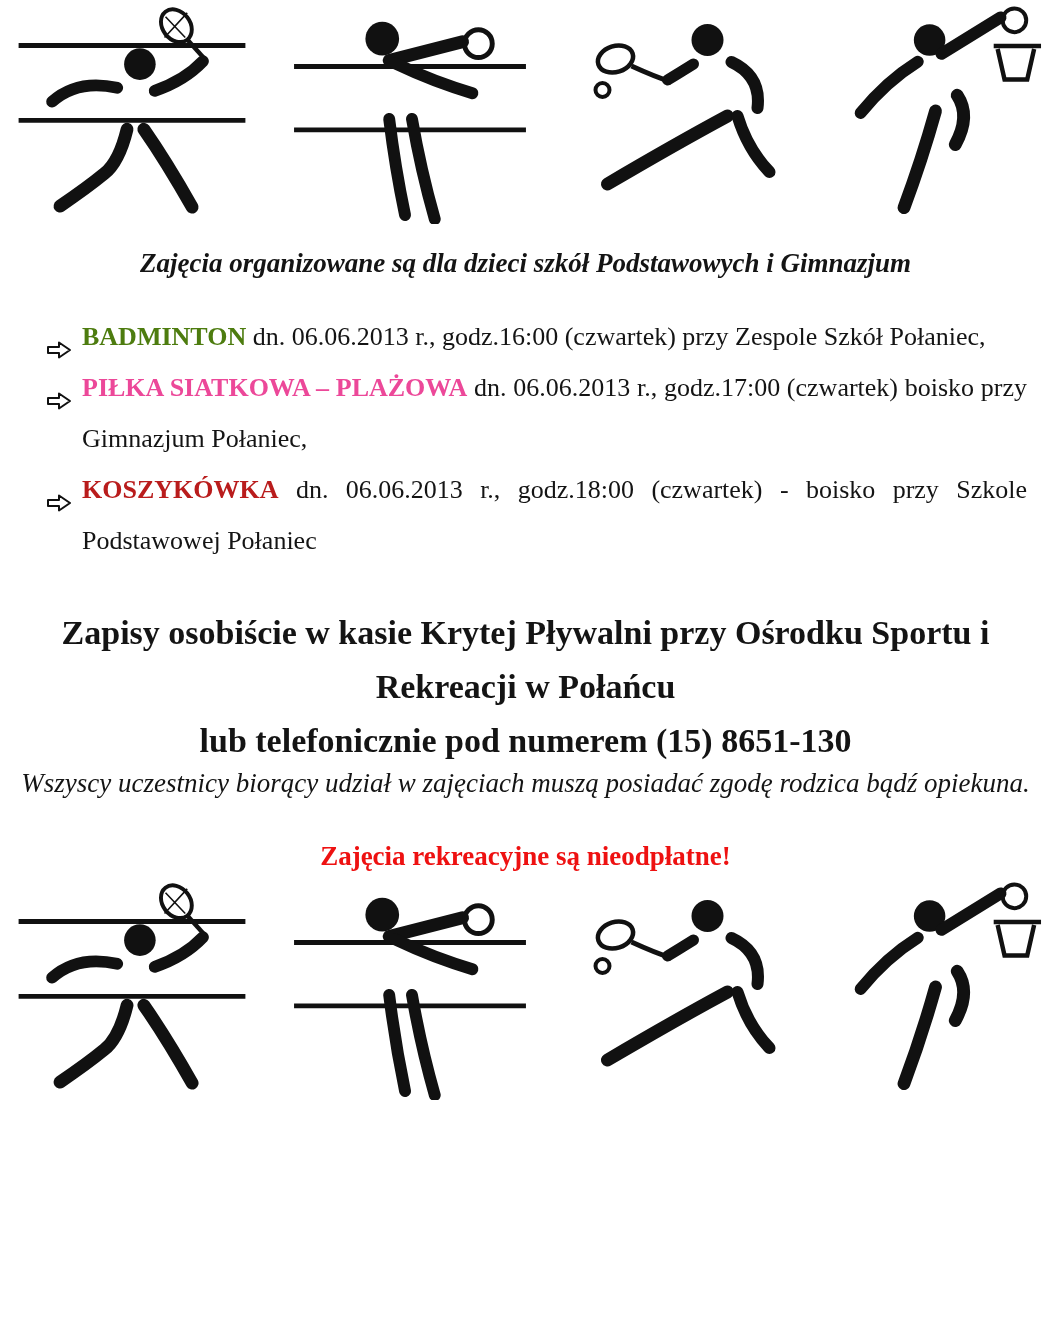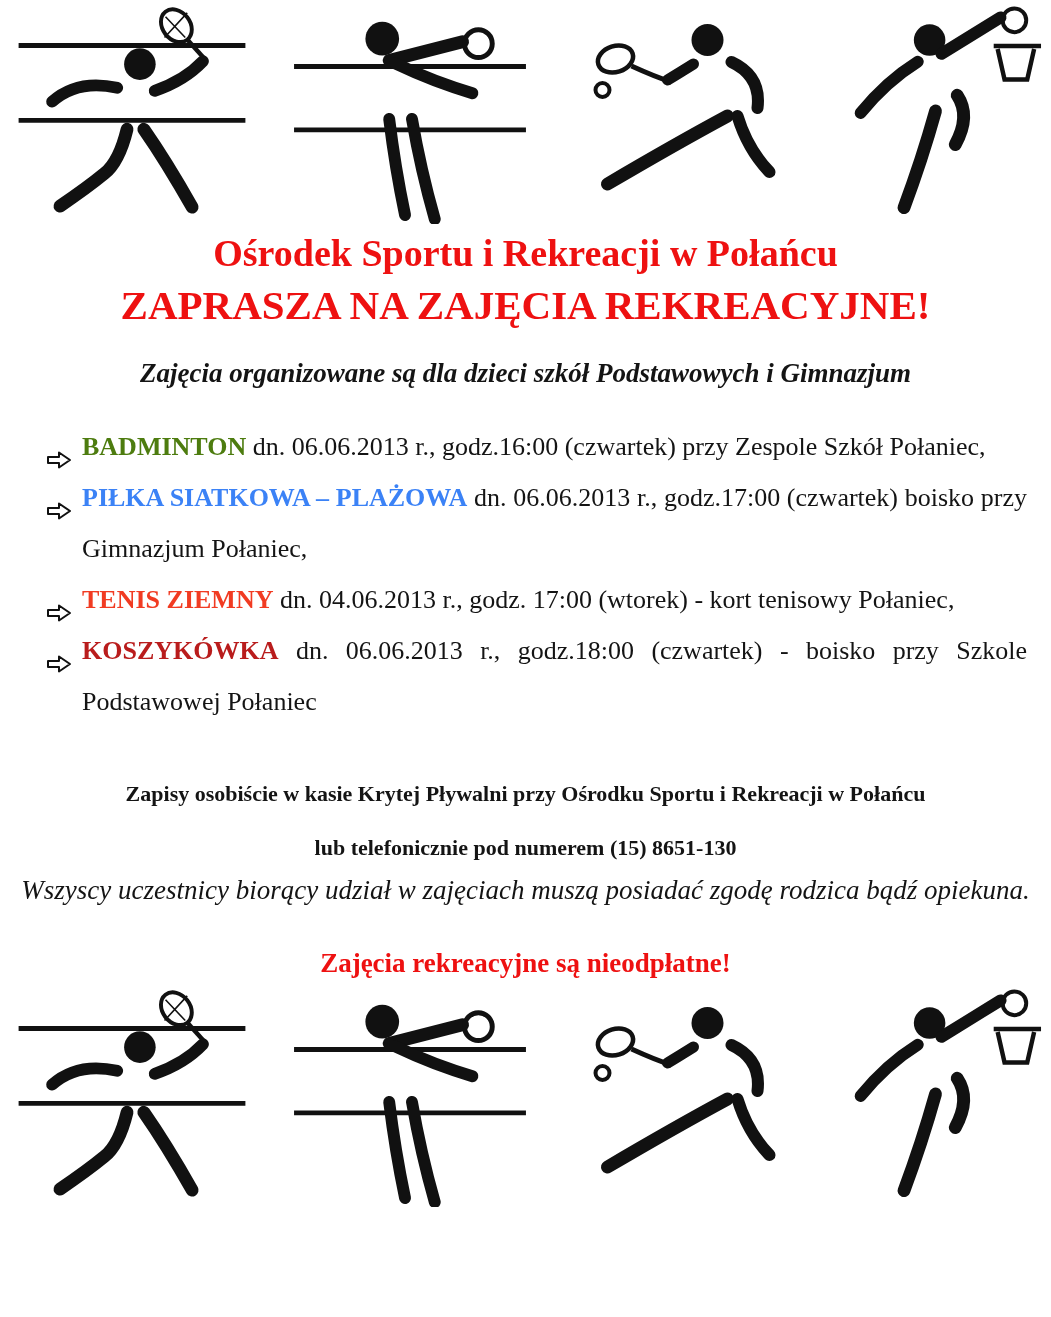--- a/index.html
+++ b/index.html
@@ -45,21 +45,21 @@
   .item {
     position:relative; padding-left:36px;
     font-size:26px; line-height:51px;
     text-align:justify;
   }
   .item .bullet { position:absolute; left:0; top:15px; }
   .sport { font-weight:bold; }
 
   .registration {
     margin-top:40px; text-align:center; font-weight:bold;
-    font-size:22px; line-height:54px;
+    font-size:34px; line-height:54px;
   }
   .consent {
     text-align:center; font-style:italic;
     font-size:27px; margin-top:0;
   }
   .free {
     text-align:center; font-weight:bold;
     font-size:27px; margin-top:42px;
   }
   .icons-row.bottom { margin-top:4px; }
@@ -106,24 +106,20 @@
       <circle class="pic-fill" cx="100" cy="36" r="16"></circle>
       <path class="limb" d="M112 50 L172 13" stroke-width="12"></path>
       <circle class="pic-stroke" cx="186" cy="16" r="12" stroke-width="4"></circle>
       <path class="pic-stroke" d="M165 42 H213 M206 45 L199 76 H176 L169 45" stroke-width="4.5"></path>
       <path class="limb" d="M88 58 Q56 78 30 110" stroke-width="12"></path>
       <path class="limb" d="M128 92 Q142 113 126 142" stroke-width="13"></path>
       <path class="limb" d="M106 108 Q92 158 74 206" stroke-width="13"></path>
     </svg>
   </div>
 
-  <div class="title">
-    <div class="title-l1" style="color: rgb(238, 17, 17);">Ośrodek Sportu i Rekreacji w Połańcu</div>
-    <div class="title-l2" style="color: rgb(238, 17, 17);">ZAPRASZA NA ZAJĘCIA REKREACYJNE!</div>
-  </div>
 
   <div class="subtitle">Zajęcia organizowane są dla dzieci szkół Podstawowych i Gimnazjum</div>
 
 
   <div class="list">
 
     <div class="item">
       <span class="bullet">
         <svg width="26" height="20" viewBox="0 0 26 20">
             <path d="M2 7 H13 V2.5 L24 10 L13 17.5 V13 H2 Z" fill="#ffffff" stroke="#111" stroke-width="2" stroke-linejoin="round"></path>
@@ -132,33 +128,24 @@
       <span class="sport" style="color: #4d7c0f;">BADMINTON</span>
       <span>dn. 06.06.2013 r., godz.16:00 (czwartek) przy Zespole Szkół Połaniec,</span>
     </div>
 
     <div class="item">
       <span class="bullet">
         <svg width="26" height="20" viewBox="0 0 26 20">
             <path d="M2 7 H13 V2.5 L24 10 L13 17.5 V13 H2 Z" fill="#ffffff" stroke="#111" stroke-width="2" stroke-linejoin="round"></path>
           </svg>
       </span>
-      <span class="sport" style="color: #3b82f6;">PIŁKA SIATKOWA – PLAŻOWA</span>
+      <span class="sport" style="color: #ec4899;">PIŁKA SIATKOWA – PLAŻOWA</span>
       <span>dn. 06.06.2013 r., godz.17:00 (czwartek) boisko przy Gimnazjum Połaniec,</span>
     </div>
 
-    <div class="item">
-      <span class="bullet">
-        <svg width="26" height="20" viewBox="0 0 26 20">
-            <path d="M2 7 H13 V2.5 L24 10 L13 17.5 V13 H2 Z" fill="#ffffff" stroke="#111" stroke-width="2" stroke-linejoin="round"></path>
-          </svg>
-      </span>
-      <span class="sport" style="color: rgb(241, 59, 34);">TENIS ZIEMNY</span>
-      <span>dn. 04.06.2013 r., godz. 17:00 (wtorek) - kort tenisowy Połaniec,</span>
-    </div>
 
     <div class="item">
       <span class="bullet">
         <svg width="26" height="20" viewBox="0 0 26 20">
             <path d="M2 7 H13 V2.5 L24 10 L13 17.5 V13 H2 Z" fill="#ffffff" stroke="#111" stroke-width="2" stroke-linejoin="round"></path>
           </svg>
       </span>
       <span class="sport" style="color: #b91c1c; margin-top: 24px;">KOSZYKÓWKA</span>
       <span>dn. 06.06.2013 r., godz.18:00 (czwartek) - boisko przy Szkole Podstawowej Połaniec</span>
     </div>

